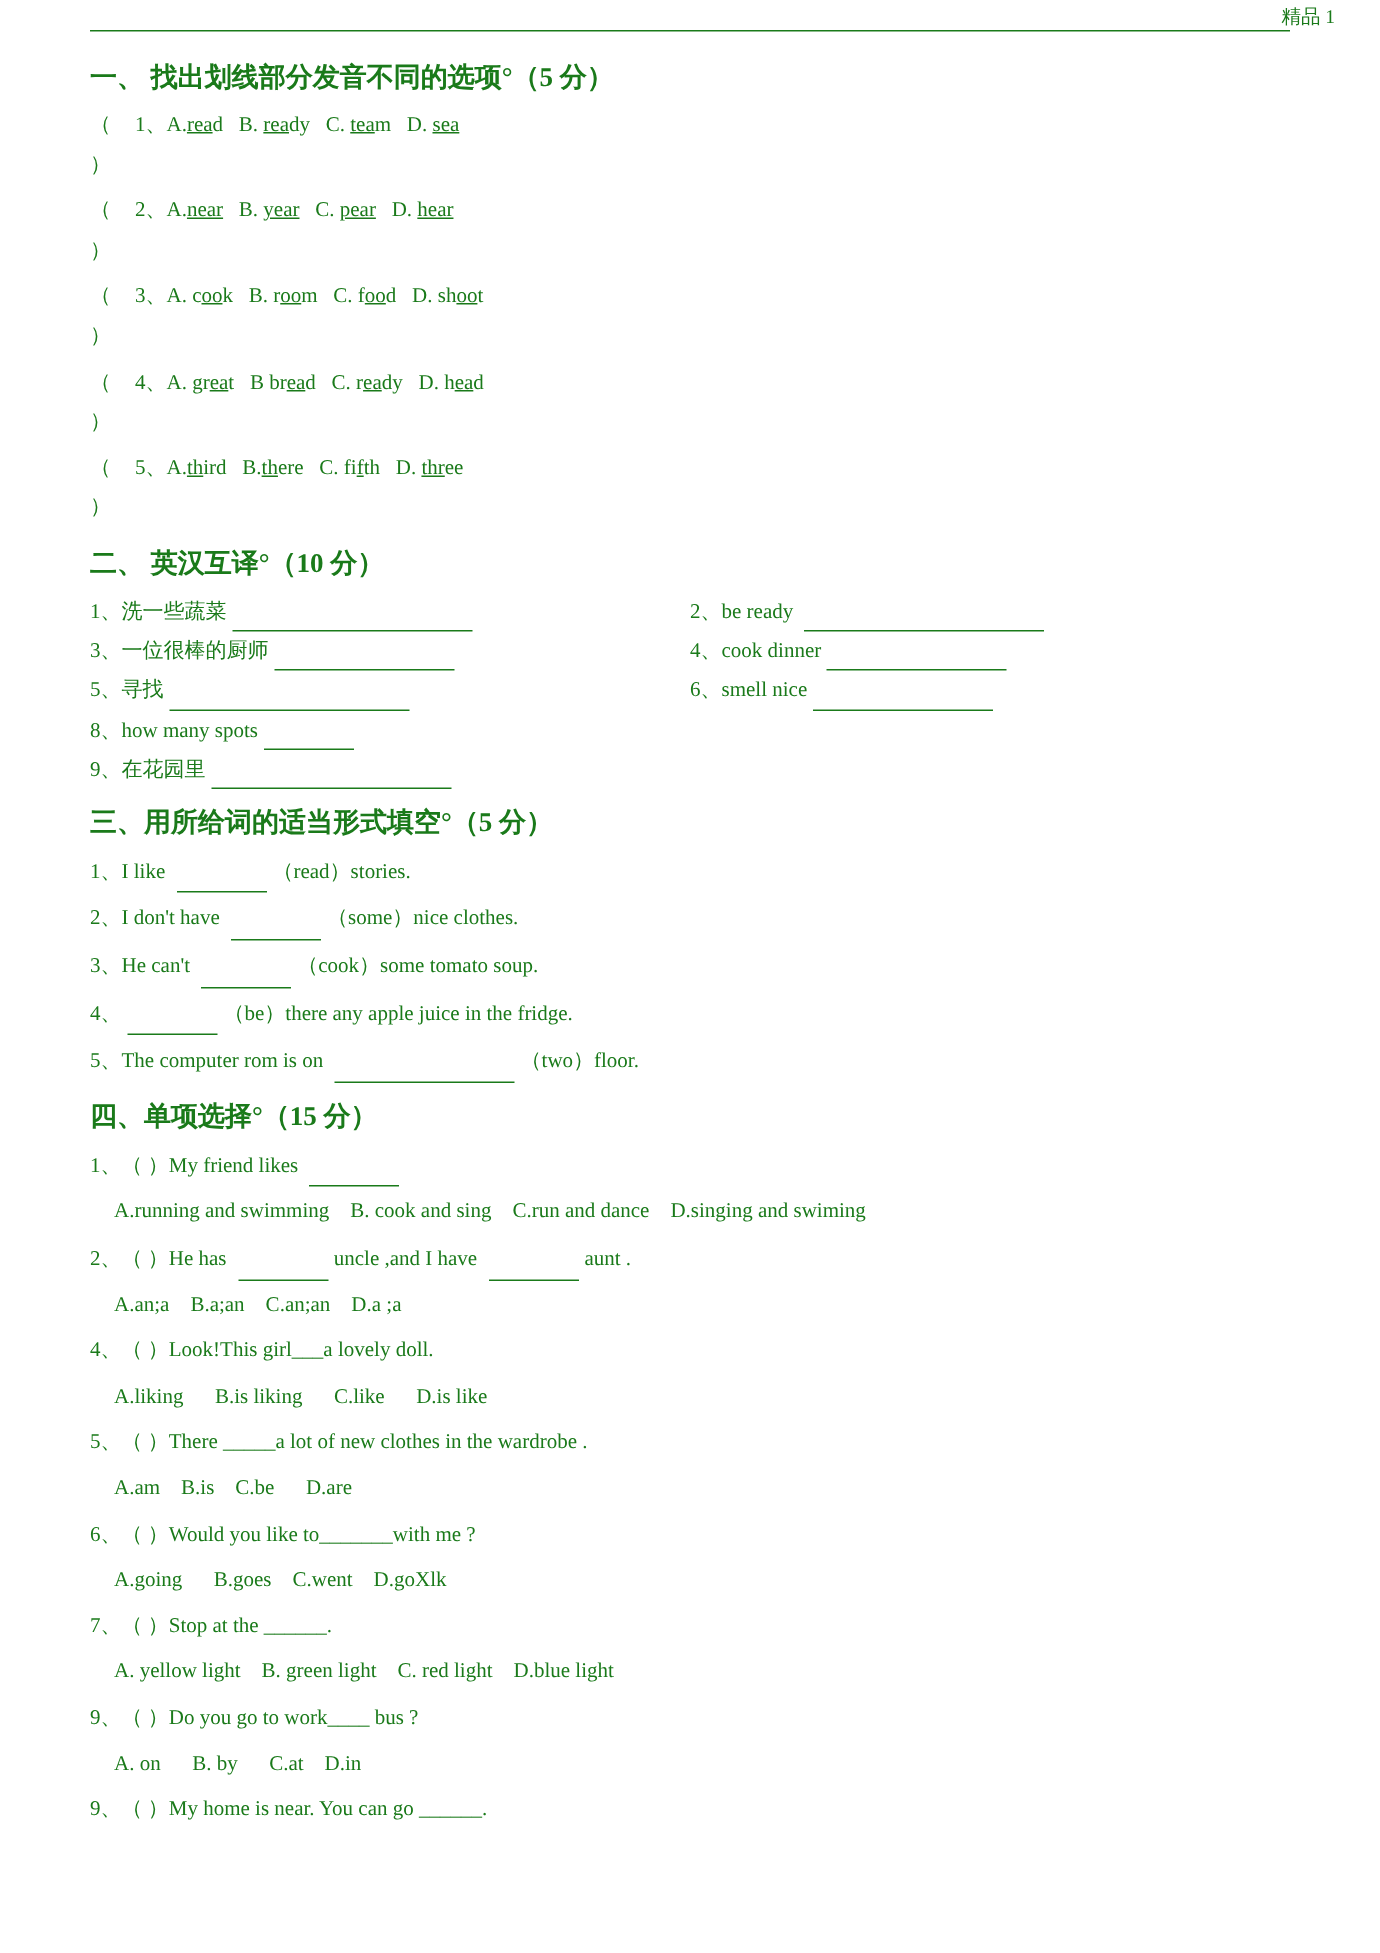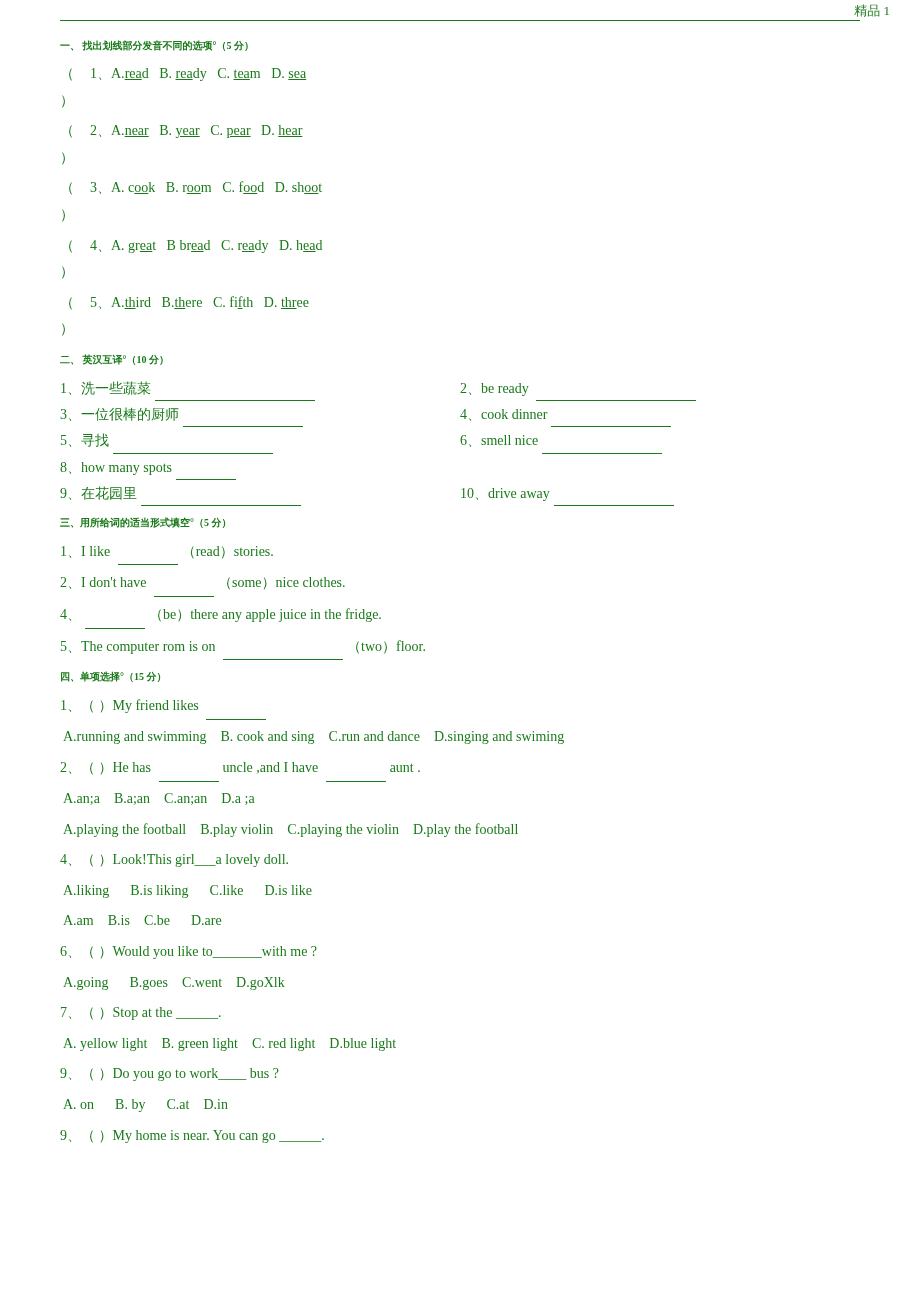--- a/index.html
+++ b/index.html
@@ -22,21 +22,21 @@
     }
     .divider {
       border: none;
       border-top: 1px solid #1a7a1a;
       margin-bottom: 18px;
     }
     .section-title {
       font-weight: bold;
       color: #1a7a1a;
       margin-bottom: 8px;
-      font-size: 10px;
+      font-size: 18px;
     }
     .question-block {
       margin-bottom: 6px;
       line-height: 1.8;
     }
     .question-row {
       display: flex;
       align-items: baseline;
       margin-bottom: 4px;
       line-height: 1.9;
@@ -64,21 +64,21 @@
       gap: 0;
       justify-content: space-between;
     }
     .col-left {
       flex: 1;
     }
     .col-right {
       flex: 1;
     }
     .options-row {
-      margin-left: 3px;
+      margin-left: 16px;
       margin-bottom: 4px;
       line-height: 1.9;
       color: #1a7a1a;
     }
     .section-gap {
       margin-top: 10px;
     }
   </style>
 </head>
 <body>
@@ -125,34 +125,36 @@
   </div>
   <div class="two-col">
     <div class="col-left">5、寻找<span class="underline underline-long">&nbsp;</span></div>
     <div class="col-right">6、smell nice<span class="underline">&nbsp;</span></div>
   </div>
   <div class="two-col">
     <div class="col-right">8、how many spots<span class="underline underline-short">&nbsp;</span></div>
   </div>
   <div class="two-col">
     <div class="col-left">9、在花园里<span class="underline underline-long">&nbsp;</span></div>
-    <div class="col-right">10、drive away<span class="underline">&nbsp;</span></div>
   </div>
 </div>
 
 <div class="section-title section-gap">三、用所给词的适当形式填空°（5 分）</div>
 
 <div class="question-block">
   <div class="question-row">
     <span>1、I like <span class="underline underline-short">&nbsp;</span>（read）stories.</span>
   </div>
   <div class="question-row">
     <span>2、I don't have <span class="underline underline-short">&nbsp;</span>（some）nice clothes.</span>
   </div>
   <div class="question-row">
+    <span>3、He can't <span class="underline underline-short">&nbsp;</span>（cook）some tomato soup.</span>
+  </div>
+  <div class="question-row">
     <span>4、<span class="underline underline-short">&nbsp;</span>（be）there any apple juice in the fridge.</span>
   </div>
   <div class="question-row">
     <span>5、The computer rom is on <span class="underline">&nbsp;</span>（two）floor.</span>
   </div>
 </div>
 
 <div class="section-title section-gap">四、单项选择°（15 分）</div>
 
 <div class="question-block">
@@ -164,31 +166,31 @@
     A.running and swimming &nbsp;&nbsp; B. cook and sing &nbsp;&nbsp; C.run and dance &nbsp;&nbsp; D.singing and swiming
   </div>
 
   <div class="question-row">
     <span>2、（     ）He has <span class="underline underline-short">&nbsp;</span>uncle ,and I have <span class="underline underline-short">&nbsp;</span>aunt .</span>
   </div>
   <div class="options-row">
     A.an;a &nbsp;&nbsp; B.a;an &nbsp;&nbsp; C.an;an &nbsp;&nbsp; D.a ;a
   </div>
 
-  <div class="options-row">
-    A.playing the football &nbsp;&nbsp; B.play violin &nbsp;&nbsp; C.playing the violin &nbsp;&nbsp; D.play the football
-  </div>
 
   <div class="question-row">
     <span>4、（     ）Look!This girl___a lovely doll.</span>
   </div>
   <div class="options-row">
     A.liking &nbsp;&nbsp;&nbsp;&nbsp; B.is liking &nbsp;&nbsp;&nbsp;&nbsp; C.like &nbsp;&nbsp;&nbsp;&nbsp; D.is like
   </div>
 
+  <div class="question-row">
+    <span>5、（     ）There _____a lot of new clothes in the wardrobe .</span>
+  </div>
   <div class="options-row">
     A.am &nbsp;&nbsp; B.is &nbsp;&nbsp; C.be &nbsp;&nbsp;&nbsp;&nbsp; D.are
   </div>
 
   <div class="question-row">
     <span>6、（     ）Would you like to_______with me ?</span>
   </div>
   <div class="options-row">
     A.going &nbsp;&nbsp;&nbsp;&nbsp; B.goes &nbsp;&nbsp; C.went &nbsp;&nbsp; D.goXlk
   </div>

